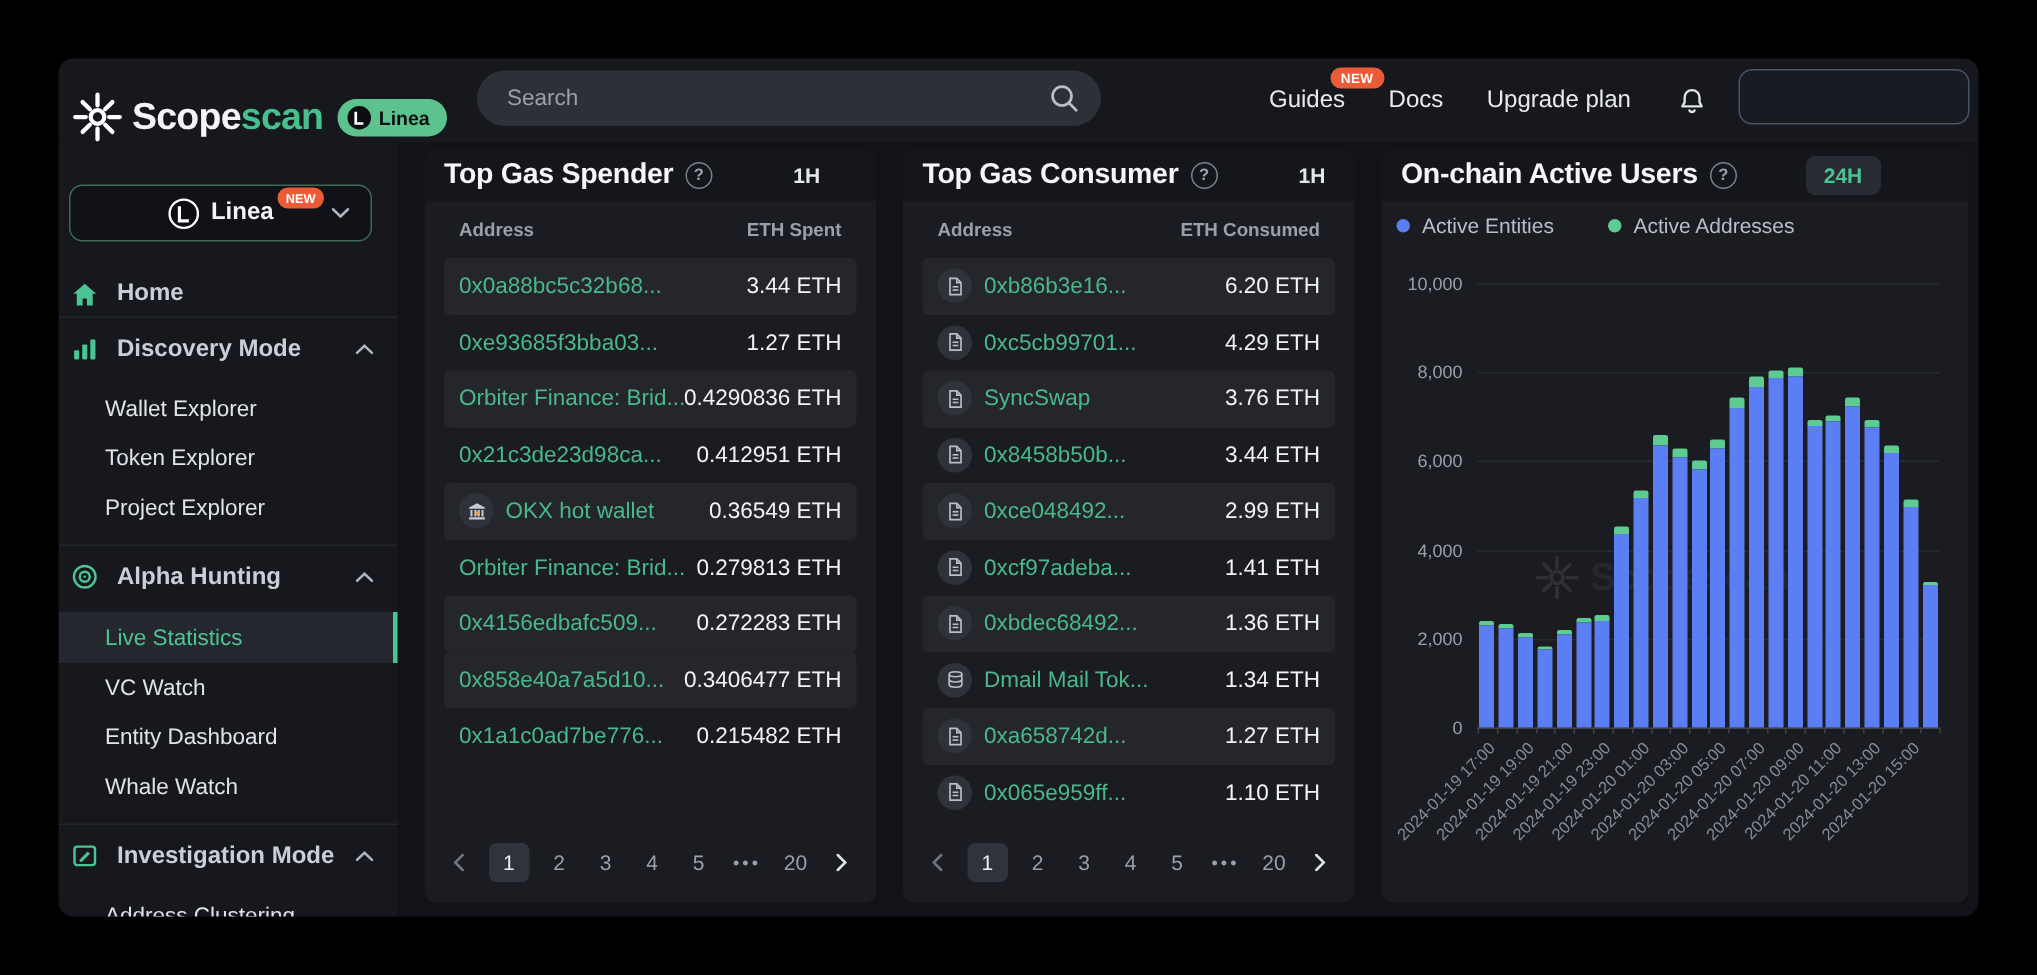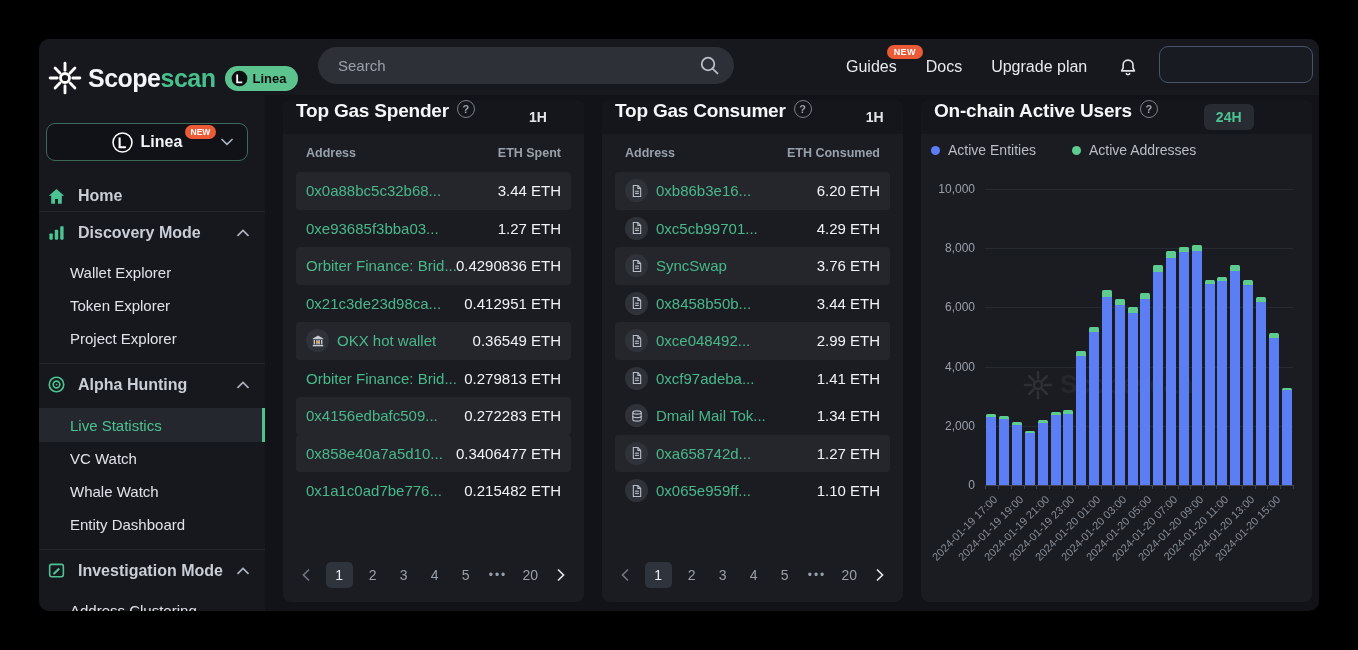--- a/index.html
+++ b/index.html
@@ -49,21 +49,21 @@
   .sec-item { height:33px; display:flex; align-items:center; padding-left:31px; color:#e0e3e9; font-size:15px; font-weight:500; cursor:pointer; position:relative; }
   .sec-item.active { background:#24272d; color:#4cc392; border-right:3px solid #4cc392; height:34px; }
   .sec-body { padding:3px 0 8px 0; }
 
   
   .main { position:absolute; left:226px; top:56px; right:0; bottom:0; }
   .panel { position:absolute; top:5px; height:502px; background:#1a1c21; border-radius:8px; overflow:hidden; }
   #panel-spender { left:18px;  width:301px; }
   #panel-consumer{ left:337px; width:301px; }
   #panel-users   { left:656px; width:391px; }
-  .panel-titlebar { height:34px; background:#15161b; display:flex; padding:0 13px; }
+  .panel-titlebar { height:34px; background:#15161b; display:flex; align-items:center; padding:0 13px; }
   .panel-title { color:#f5f6f8; font-size:19px; font-weight:700; letter-spacing:-0.2px; white-space:nowrap; }
   .help { width:18px; height:18px; border:1.5px solid #79808c; border-radius:50%; color:#9aa1ab; font-size:11px; font-weight:700; display:flex; align-items:center; justify-content:center; margin-left:8px; cursor:pointer; flex:0 0 auto; }
   .tabgroup { margin-left:auto; display:flex; align-items:center; gap:16px; }
   .tab { color:#e3e6eb; font-size:14px; font-weight:700; cursor:pointer; padding:5px 8px; border-radius:6px;margin-left:46px; }
   .tab.active { background:#282b32; color:#4cc392; padding:5px 12px; }
 
   .colhead { height:38px; display:flex; align-items:center; justify-content:space-between; padding:0 23px; }
   .colhead span { color:#98a0ab; font-size:12.5px; font-weight:700; }
 
   .rows { position:absolute; left:13px; right:13px; top:72px; }
@@ -204,22 +204,22 @@
             <circle cx="10" cy="10" r="0.9" fill="#4cc392" stroke="none"></circle>
           </svg>
           <span class="sec-label">Alpha Hunting</span>
           <svg class="chev" viewBox="0 0 12 8">
             <polyline points="1,6.3 6,1.5 11,6.3" fill="none" stroke="currentColor" stroke-width="1.7" stroke-linecap="round"></polyline>
           </svg>
         </div>
         <div class="sec-body">
           <div class="sec-item active">Live Statistics</div>
           <div class="sec-item">VC Watch</div>
+          <div class="sec-item">Entity Dashboard</div>
           <div class="sec-item">Whale Watch</div>
-          <div class="sec-item">Entity Dashboard</div>
         </div>
         <div class="sec-head">
           <svg class="ic" viewBox="0 0 20 20" fill="none" stroke="#4cc392" stroke-width="1.7">
             <rect x="2.8" y="3.6" width="14.4" height="13" rx="2"></rect>
             <path d="M6.5 12.6 l5.6-5.6 1.6 1.6 -5.6 5.6 h-1.6 z" fill="#4cc392" stroke="none"></path>
           </svg>
           <span class="sec-label">Investigation Mode</span>
           <svg class="chev" viewBox="0 0 12 8">
             <polyline points="1,6.3 6,1.5 11,6.3" fill="none" stroke="currentColor" stroke-width="1.7" stroke-linecap="round"></polyline>
           </svg>
@@ -423,20 +423,34 @@
                 <svg viewBox="0 0 16 16" fill="none" stroke="#b9bfc9" stroke-width="1.25">
                   <path d="M3.8 1.8 h5.2 l3.2 3.2 v9.2 H3.8 z"></path>
                   <path d="M9 1.8 v3.2 h3.2"></path>
                   <line x1="5.8" y1="8.2" x2="10.2" y2="8.2"></line>
                   <line x1="5.8" y1="10.7" x2="10.2" y2="10.7"></line>
                 </svg>
               </span>
               <span class="addr">0xcf97adeba...</span>
             </span>
             <span class="val">1.41 ETH</span>
+          </div>
+          <div class="trow hl">
+            <span class="cell-addr">
+              <span class="row-ico">
+                <svg viewBox="0 0 16 16" fill="none" stroke="#b9bfc9" stroke-width="1.25">
+                  <path d="M3.8 1.8 h5.2 l3.2 3.2 v9.2 H3.8 z"></path>
+                  <path d="M9 1.8 v3.2 h3.2"></path>
+                  <line x1="5.8" y1="8.2" x2="10.2" y2="8.2"></line>
+                  <line x1="5.8" y1="10.7" x2="10.2" y2="10.7"></line>
+                </svg>
+              </span>
+              <span class="addr">0xbdec68492...</span>
+            </span>
+            <span class="val">1.36 ETH</span>
           </div>
           <div class="trow">
             <span class="cell-addr">
               <span class="row-ico">
                 <svg viewBox="0 0 16 16" fill="none" stroke="#b9bfc9" stroke-width="1.25">
                   <ellipse cx="8" cy="4" rx="4.8" ry="1.9"></ellipse>
                   <path d="M3.2 4 v4 c0 1 2.1 1.9 4.8 1.9 s4.8-.9 4.8-1.9 V4"></path>
                   <path d="M3.2 8 v4 c0 1 2.1 1.9 4.8 1.9 s4.8-.9 4.8-1.9 V8"></path>
                 </svg>
               </span>

